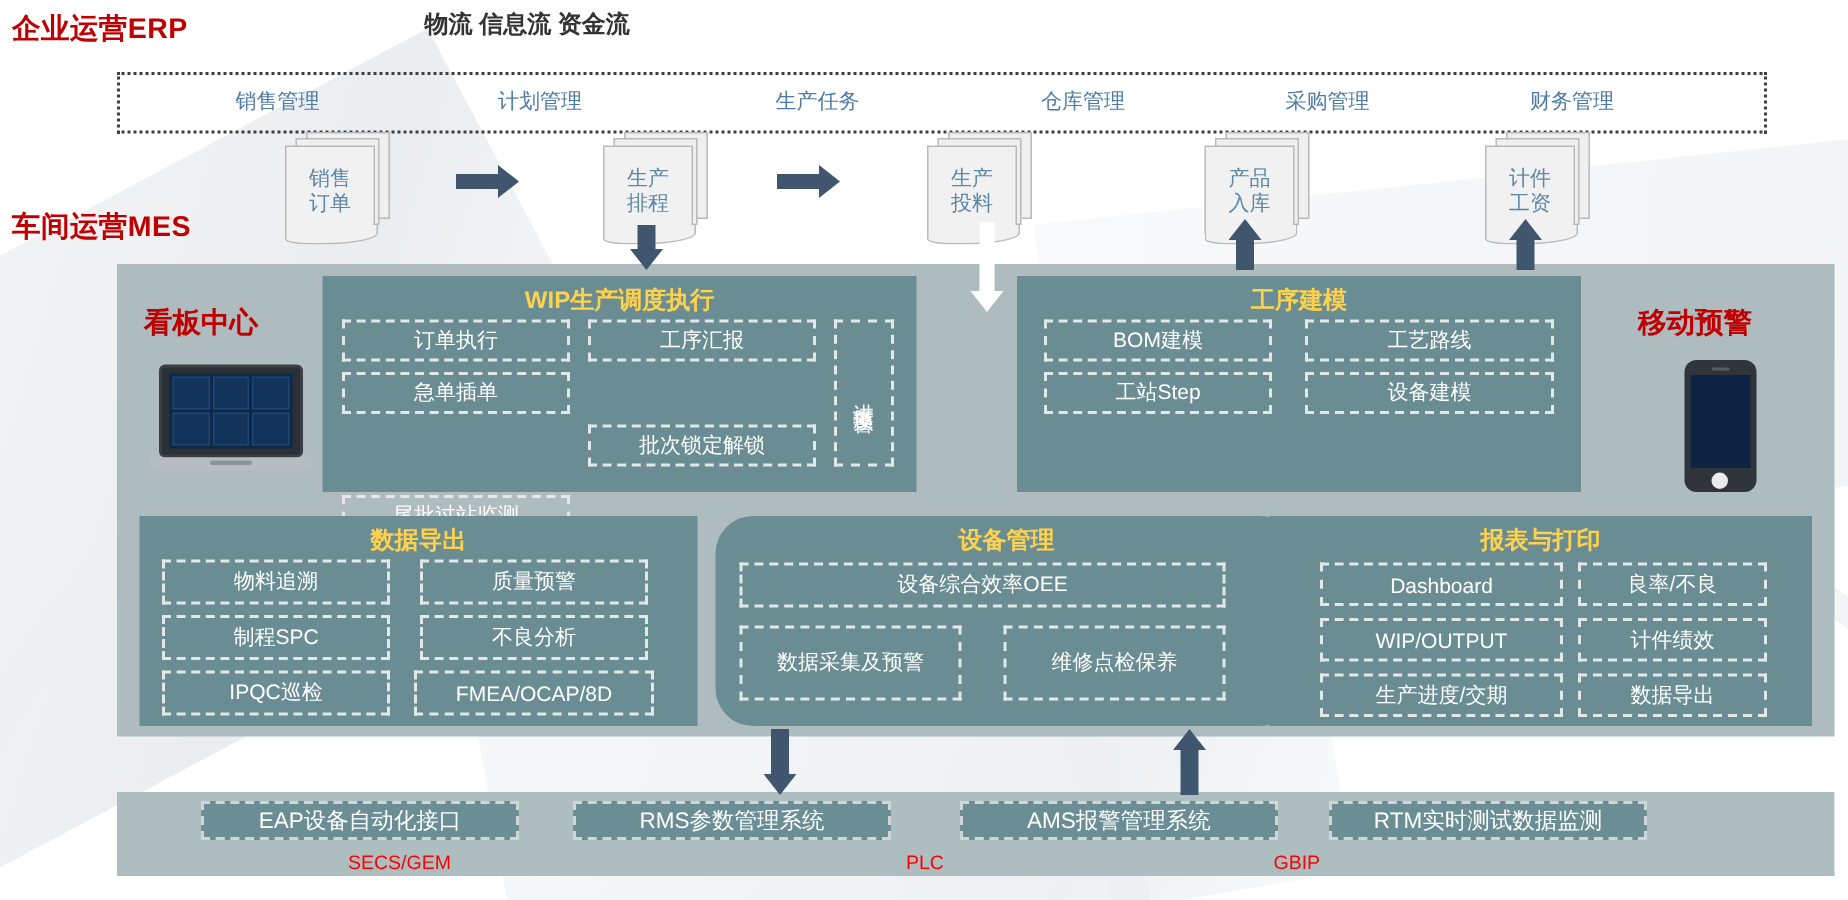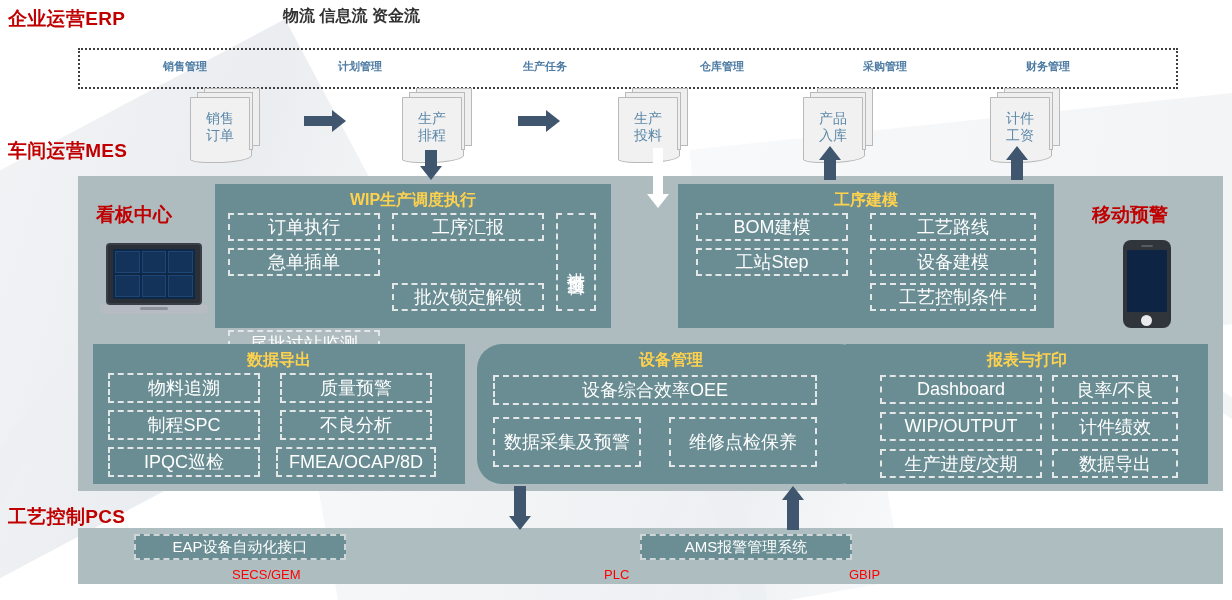--- a/index.html
+++ b/index.html
@@ -32,21 +32,21 @@
   }
 
   
   .erp-flow-label{
     position:absolute;font-size:16px;font-weight:bold;color:#333333;white-space:nowrap;z-index:25;
   }
   .erp-dashbox{
     position:absolute;border:2px dotted #3f3f3f;box-sizing:border-box;z-index:5;
   }
   .erp-col-label{
-    position:absolute;font-size:11px;font-weight:bold;color:#4d7ba3;white-space:nowrap;
+    position:absolute;font-size:14px;font-weight:normal;color:#4d7ba3;white-space:nowrap;
     text-align:center;z-index:20;
   }
 
   
   .docstack{position:absolute;z-index:22;}
   .docstack .sheet{
     position:absolute;box-sizing:border-box;background:#efefef;border:1px solid #b9b9b9;
   }
   .docstack .s3{left:14px;top:0;width:56px;height:58px;}
   .docstack .s2{left:7px;top:4px;width:56px;height:58px;}
@@ -92,21 +92,21 @@
     position:absolute;background:#698d93;box-sizing:border-box;z-index:12;
   }
   .grp-title{
     position:absolute;left:0;right:0;top:6px;text-align:center;
     font-size:16px;font-weight:bold;color:#ffd24d;white-space:nowrap;
   }
   .chip{
     position:absolute;box-sizing:border-box;
     border:2px dashed #e3e7e8;
     display:flex;align-items:center;justify-content:center;
-    color:#ffffff;font-size:18px;white-space:nowrap;
+    color:#ffffff;font-size:14px;white-space:nowrap;
   }
   .chip.vert{
     writing-mode:vertical-rl;text-orientation:upright;letter-spacing:2px;
   }
 
   .side-label{
     position:absolute;color:#c00000;font-weight:bold;font-size:19px;z-index:20;white-space:nowrap;
   }
 
   
@@ -147,21 +147,20 @@
   <div class="bg-wm">
     <div class="blob b1"></div>
     <div class="blob b2"></div>
     <div class="blob b3"></div>
     <div class="arc"></div>
     <div class="arc2"></div>
   </div>
 
   <div class="sect-title" style="left:8px;top:6px;">企业运营ERP</div>
   <div class="sect-title" style="left:8px;top:138px;">车间运营MES</div>
-  <div class="sect-title" style="left:8px;top:504px;">工艺控制PCS</div>
 
   <div class="erp-flow-label" style="left:283px;top:6px;">物流  信息流 资金流</div>
 
   <div class="erp-dashbox" style="left:78px;top:48px;width:1100px;height:41px;"></div>
 
   <div class="erp-col-label" style="left:100px;top:59px;width:170px;">销售管理</div>
   <div class="erp-col-label" style="left:275px;top:59px;width:170px;">计划管理</div>
   <div class="erp-col-label" style="left:460px;top:59px;width:170px;">生产任务</div>
   <div class="erp-col-label" style="left:637px;top:59px;width:170px;">仓库管理</div>
   <div class="erp-col-label" style="left:800px;top:59px;width:170px;">采购管理</div>
@@ -289,21 +288,20 @@
     <div class="chip" style="left:177px;top:99px;width:152px;height:28px;">批次锁定解锁</div>
     <div class="chip vert" style="left:341px;top:29px;width:40px;height:98px;">进度预警</div>
   </div>
 
   <div class="grp" style="left:678px;top:184px;width:376px;height:144px;">
     <div class="grp-title">工序建模</div>
     <div class="chip" style="left:18px;top:29px;width:152px;height:28px;">BOM建模</div>
     <div class="chip" style="left:18px;top:64px;width:152px;height:28px;text-align:right;">工站Step</div>
     <div class="chip" style="left:192px;top:29px;width:166px;height:28px;">工艺路线</div>
     <div class="chip" style="left:192px;top:64px;width:166px;height:28px;">设备建模</div>
-    <div class="chip" style="left:192px;top:99px;width:166px;height:28px;">工艺控制条件</div>
   </div>
 
   <div class="grp" style="left:93px;top:344px;width:372px;height:140px;">
     <div class="grp-title">数据导出</div>
     <div class="chip" style="left:15px;top:29px;width:152px;height:30px;">物料追溯</div>
     <div class="chip" style="left:15px;top:66px;width:152px;height:30px;">制程SPC</div>
     <div class="chip" style="left:15px;top:103px;width:152px;height:30px;">IPQC巡检</div>
     <div class="chip" style="left:187px;top:29px;width:152px;height:30px;">质量预警</div>
     <div class="chip" style="left:187px;top:66px;width:152px;height:30px;">不良分析</div>
     <div class="chip" style="left:183px;top:103px;width:160px;height:30px;">FMEA/OCAP/8D</div>
@@ -331,19 +329,21 @@
     <div class="head-d" style="top:30px;"></div>
   </div>
   <div class="arrow-v" style="left:782px;top:486px;width:22px;height:44px;">
     <div class="shaft" style="top:12px;height:32px;"></div>
     <div class="head-u"></div>
   </div>
 
   <div class="pcs-band"></div>
 
   <div class="pcs-chip" style="left:134px;top:534px;width:212px;height:26px;">EAP设备自动化接口</div>
+  <div class="pcs-chip" style="left:382px;top:534px;width:212px;height:26px;">RMS参数管理系统</div>
   <div class="pcs-chip" style="left:640px;top:534px;width:212px;height:26px;">AMS报警管理系统</div>
+  <div class="pcs-chip" style="left:886px;top:534px;width:212px;height:26px;">RTM实时测试数据监测</div>
 
   <div class="proto" style="left:232px;top:567px;">SECS/GEM</div>
   <div class="proto" style="left:604px;top:567px;">PLC</div>
   <div class="proto" style="left:849px;top:567px;">GBIP</div>
 
 </div>
 
 </body></html>

